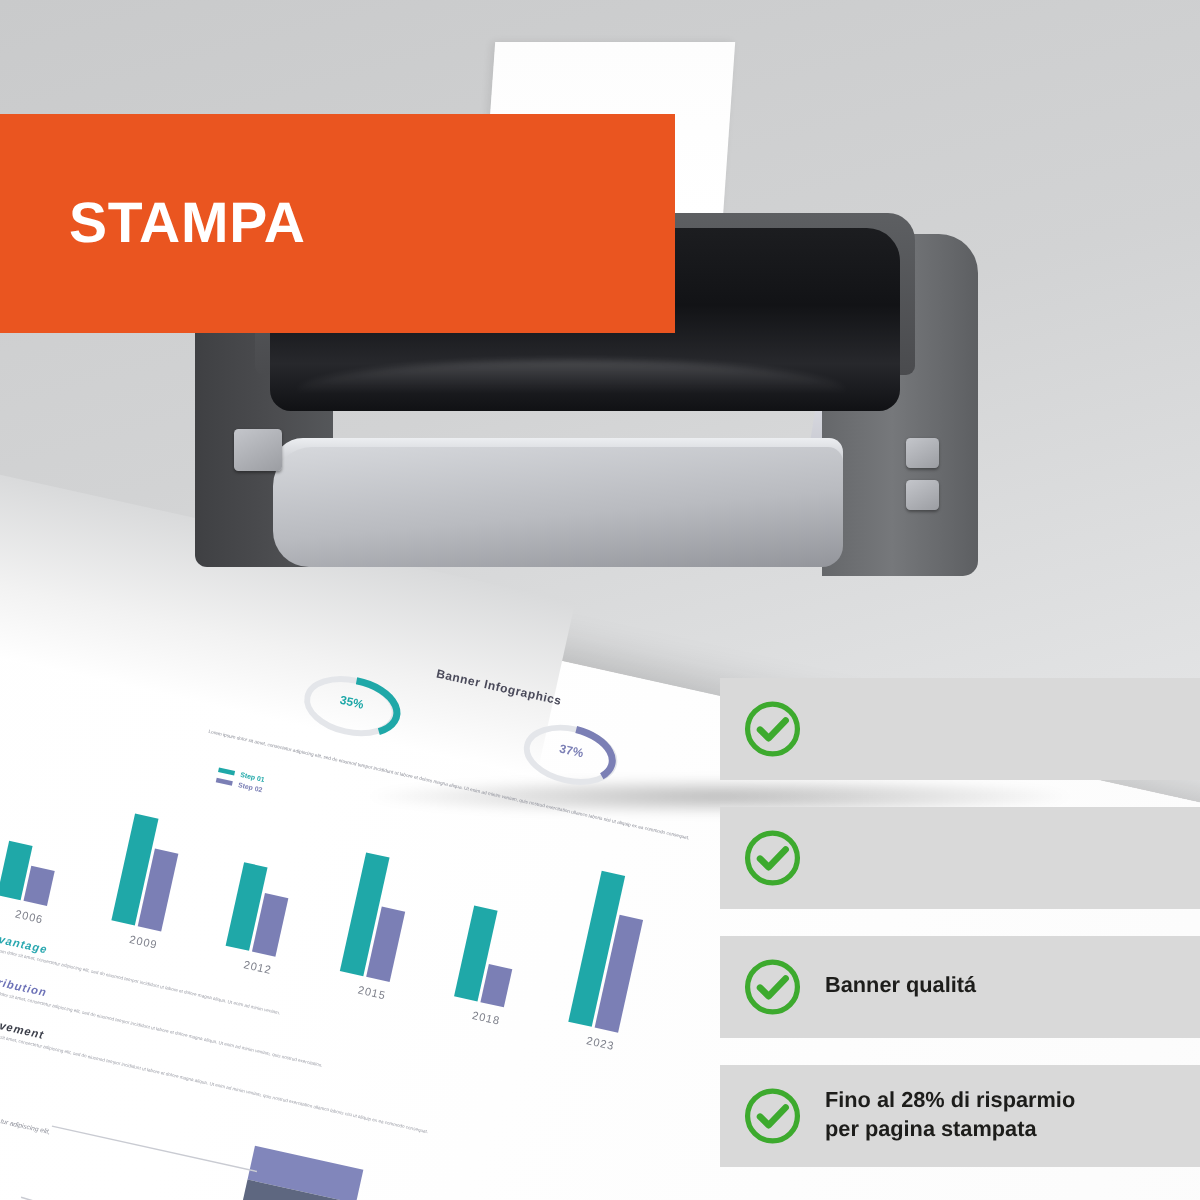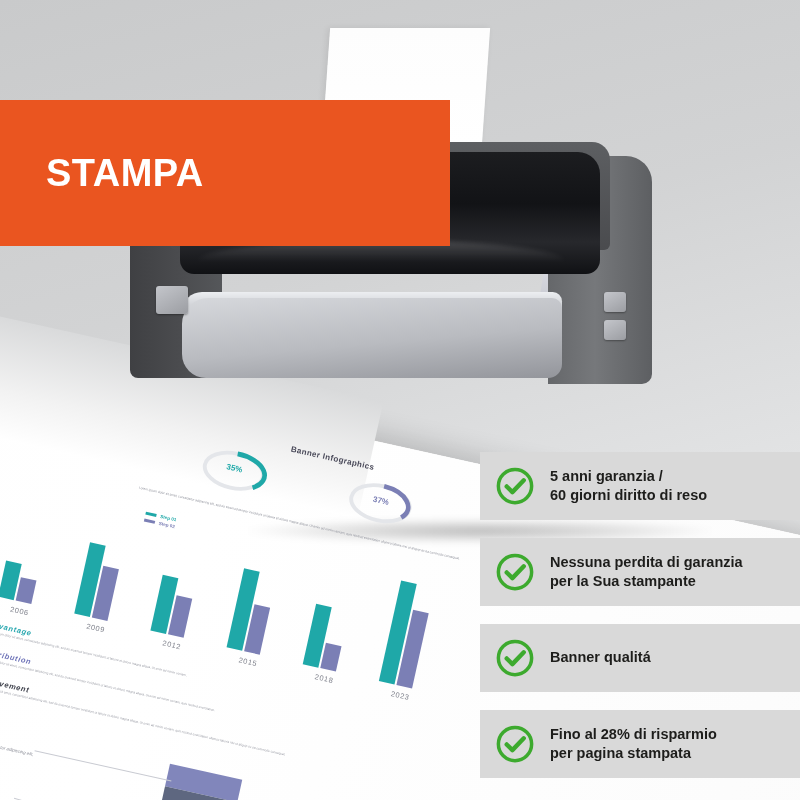--- a/index.html
+++ b/index.html
@@ -153,21 +153,21 @@
   .pr-shadow{
     position:absolute; left:110px; top:398px; width:480px; height:26px;
     background:radial-gradient(ellipse at center,rgba(0,0,0,.26),rgba(0,0,0,0) 70%);
     filter:blur(3px);
   }
 
   
   .banner{
     position:absolute; left:0; top:76px; width:450px; height:146px;
     background:#ea5520;
-    display:flex; align-items:center;margin-top:24px;
+    display:flex; align-items:center;
   }
   .banner-text{
     color:#ffffff; font-weight:bold; font-size:38px; line-height:1.13;
     letter-spacing:.5px; padding-left:46px;
   }
 
   
   .features{ position:absolute; left:480px; top:452px; width:320px; }
   .feature{
     position:relative;
@@ -326,32 +326,28 @@
   </div>
 
   <div class="features">
     <div class="feature">
       <span class="chk">
         <svg viewBox="0 0 48 48">
             <circle cx="24" cy="24" r="19" fill="none" stroke="#3daa2e" stroke-width="4"></circle>
             <path d="M14.5 24.5 L21 31 L34 17.5" fill="none" stroke="#3daa2e" stroke-width="5" stroke-linecap="round" stroke-linejoin="round"></path>
           </svg>
       </span>
-      <span class="ftxt">5 anni garanzia /
-60 giorni diritto di reso</span>
     </div>
     <div class="feature">
       <span class="chk">
         <svg viewBox="0 0 48 48">
             <circle cx="24" cy="24" r="19" fill="none" stroke="#3daa2e" stroke-width="4"></circle>
             <path d="M14.5 24.5 L21 31 L34 17.5" fill="none" stroke="#3daa2e" stroke-width="5" stroke-linecap="round" stroke-linejoin="round"></path>
           </svg>
       </span>
-      <span class="ftxt">Nessuna perdita di garanzia
-per la Sua stampante</span>
     </div>
     <div class="feature">
       <span class="chk">
         <svg viewBox="0 0 48 48">
             <circle cx="24" cy="24" r="19" fill="none" stroke="#3daa2e" stroke-width="4"></circle>
             <path d="M14.5 24.5 L21 31 L34 17.5" fill="none" stroke="#3daa2e" stroke-width="5" stroke-linecap="round" stroke-linejoin="round"></path>
           </svg>
       </span>
       <span class="ftxt">Banner qualitá</span>
     </div>

